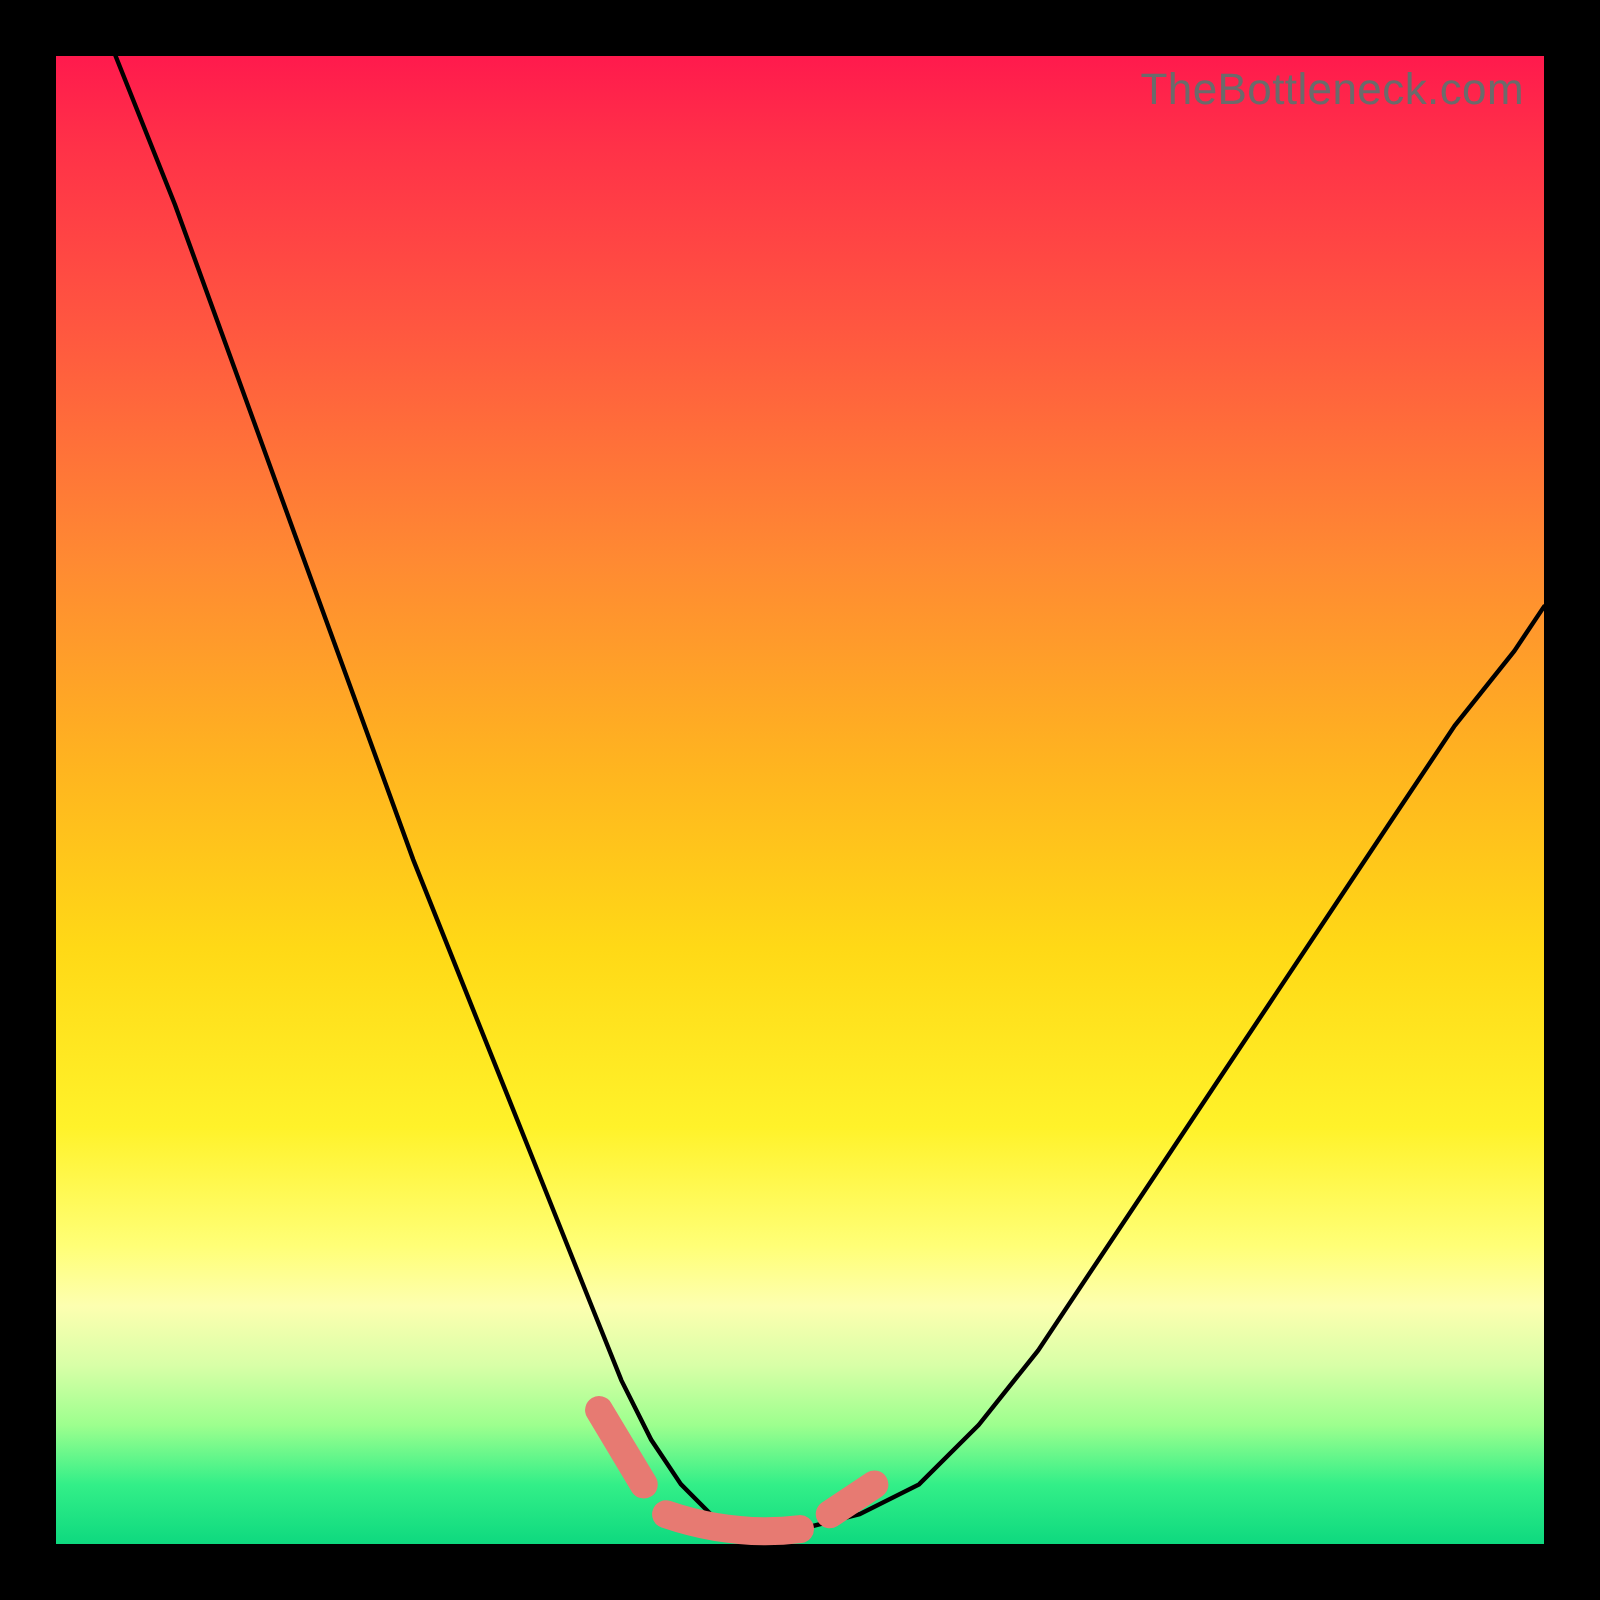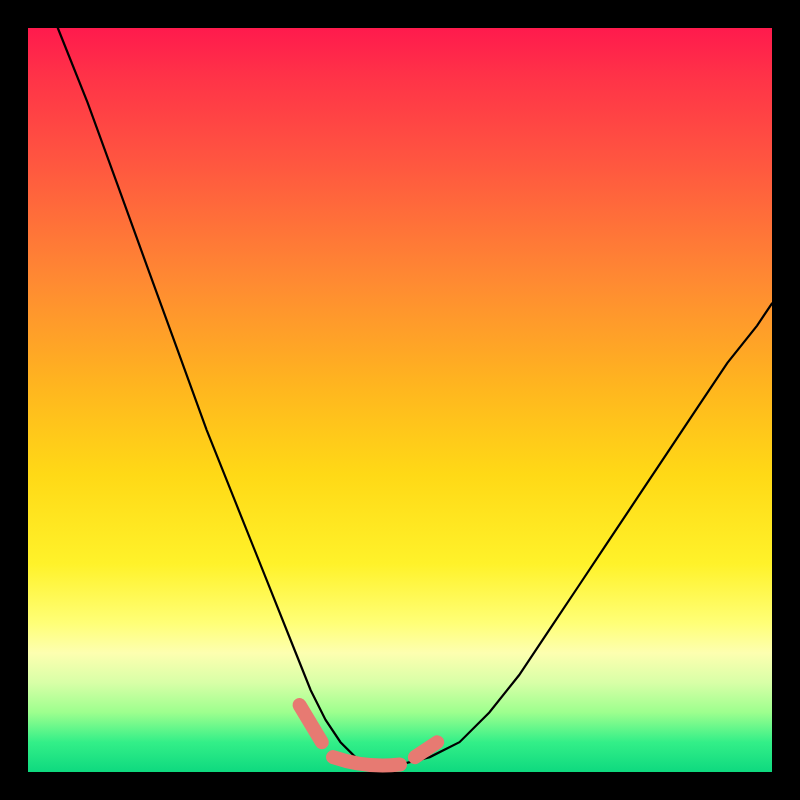--- a/index.html
+++ b/index.html
@@ -66,20 +66,21 @@
     stroke-width: 2.2;
     stroke-linecap: round;
   }
 </style>
 </head>
 <body>
 
 <div class="frame">
   <div class="plot">
 
+    <div class="watermark">TheBottleneck.com</div>
 
     <svg class="curve" viewBox="0 0 744 744" preserveAspectRatio="none">
       <path id="main-curve" class="curve-path" d="M29.8 0.0 L59.5 74.4 L89.3 156.2 L119.0 238.1 L148.8 319.9 L178.6 401.8 L208.3 476.2 L238.1 550.6 L267.8 625.0 L282.7 662.2 L297.6 691.9 L312.5 714.2 L327.4 729.1 L342.2 736.6 L357.1 736.6 L372.0 736.6 L401.8 729.1 L431.5 714.2 L461.3 684.5 L491.0 647.3 L520.8 602.6 L550.6 558.0 L580.3 513.4 L610.1 468.7 L639.8 424.1 L669.6 379.4 L699.4 334.8 L729.1 297.6 L744.0 275.3"></path>
       <g id="markers">
           <path d="M271.56 677.04 L 293.88 714.24" fill="none" stroke="#e77a72" stroke-width="14" stroke-linecap="round"></path>
           <path d="M305.03999999999996 729.12 Q 338.52 740.56 372 736.56" fill="none" stroke="#e77a72" stroke-width="14" stroke-linecap="round"></path>
           <path d="M386.88 729.12 L 409.20000000000005 714.24" fill="none" stroke="#e77a72" stroke-width="14" stroke-linecap="round"></path>
         </g>
     </svg>
 

